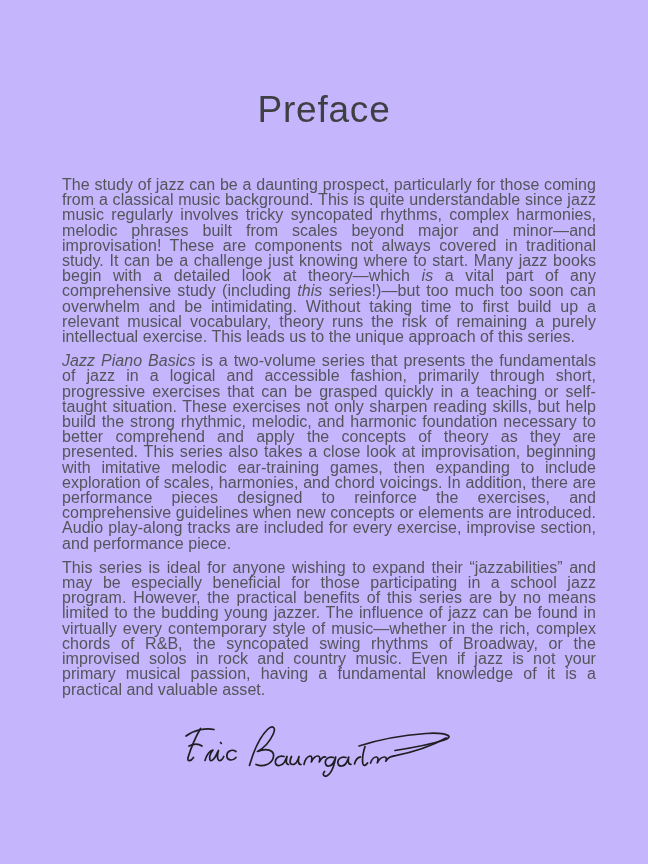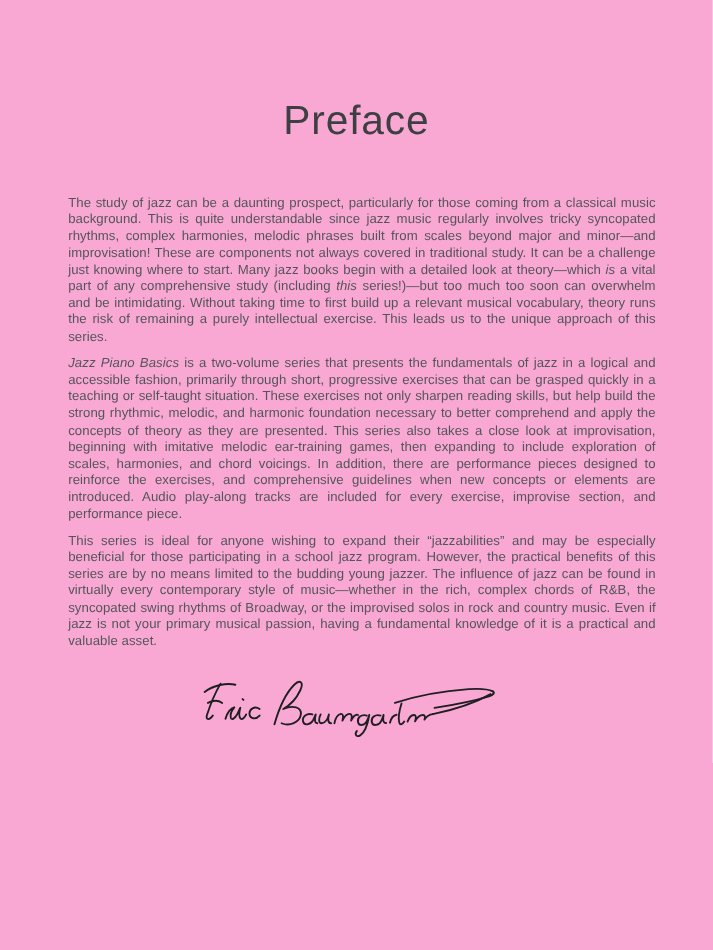--- a/index.html
+++ b/index.html
@@ -4,21 +4,21 @@
 <style>
   html, body {
     margin: 0;
     padding: 0;
     background: #ffffff;
   }
   .page {
     position: relative;
     width: 648px;
     height: 864px;
-    background: #f9a8d4;
+    background: #c4b5fd;
     font-family: "Liberation Sans", sans-serif;
     overflow: hidden;
   }
   .page-title {
     position: absolute;
     top: 88px;
     left: 0;
     right: 0;
     margin: 0;
     text-align: center;
@@ -29,21 +29,21 @@
     color: #3e3f42;
   }
   .preface-body {
     position: absolute;
     top: 177px;
     left: 62px;
     width: 534px;
   }
   .preface-body p {
     margin: 0 0 9px 0;
-    font-size: 12px;
+    font-size: 16px;
     line-height: 15.2px;
     text-align: justify;
     color: #54555a;
     letter-spacing: 0.05px;
   }
   .preface-body p em {
     font-style: italic;
     color: inherit;
   }
   .signature-block {

